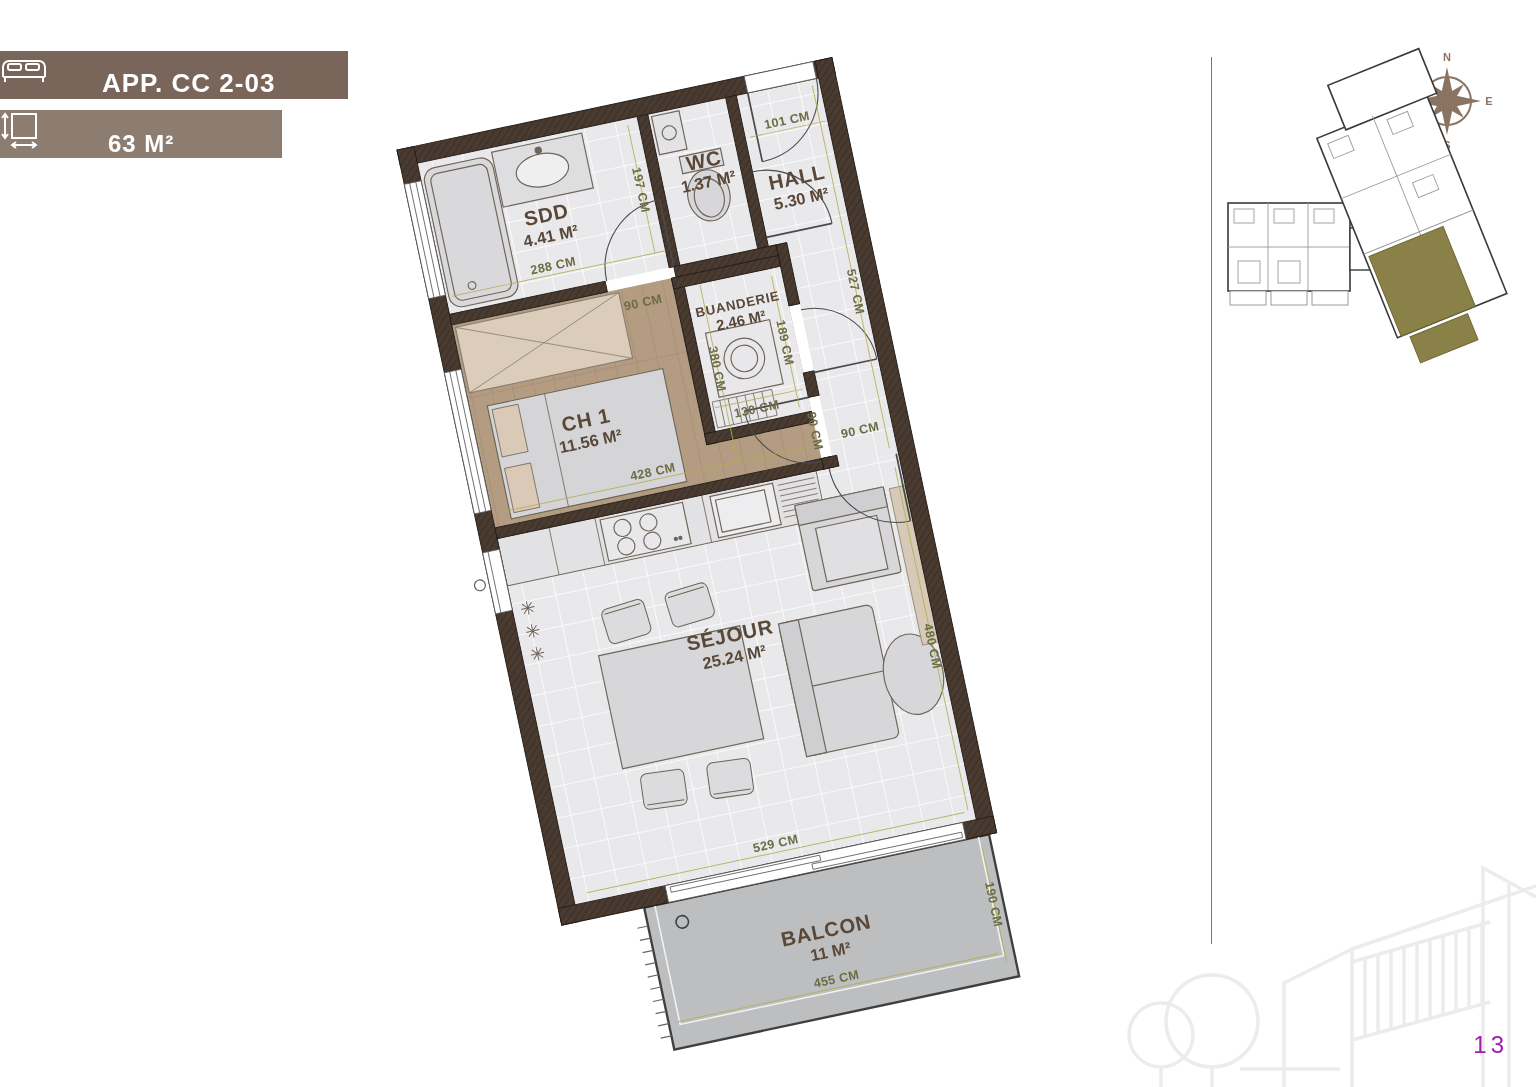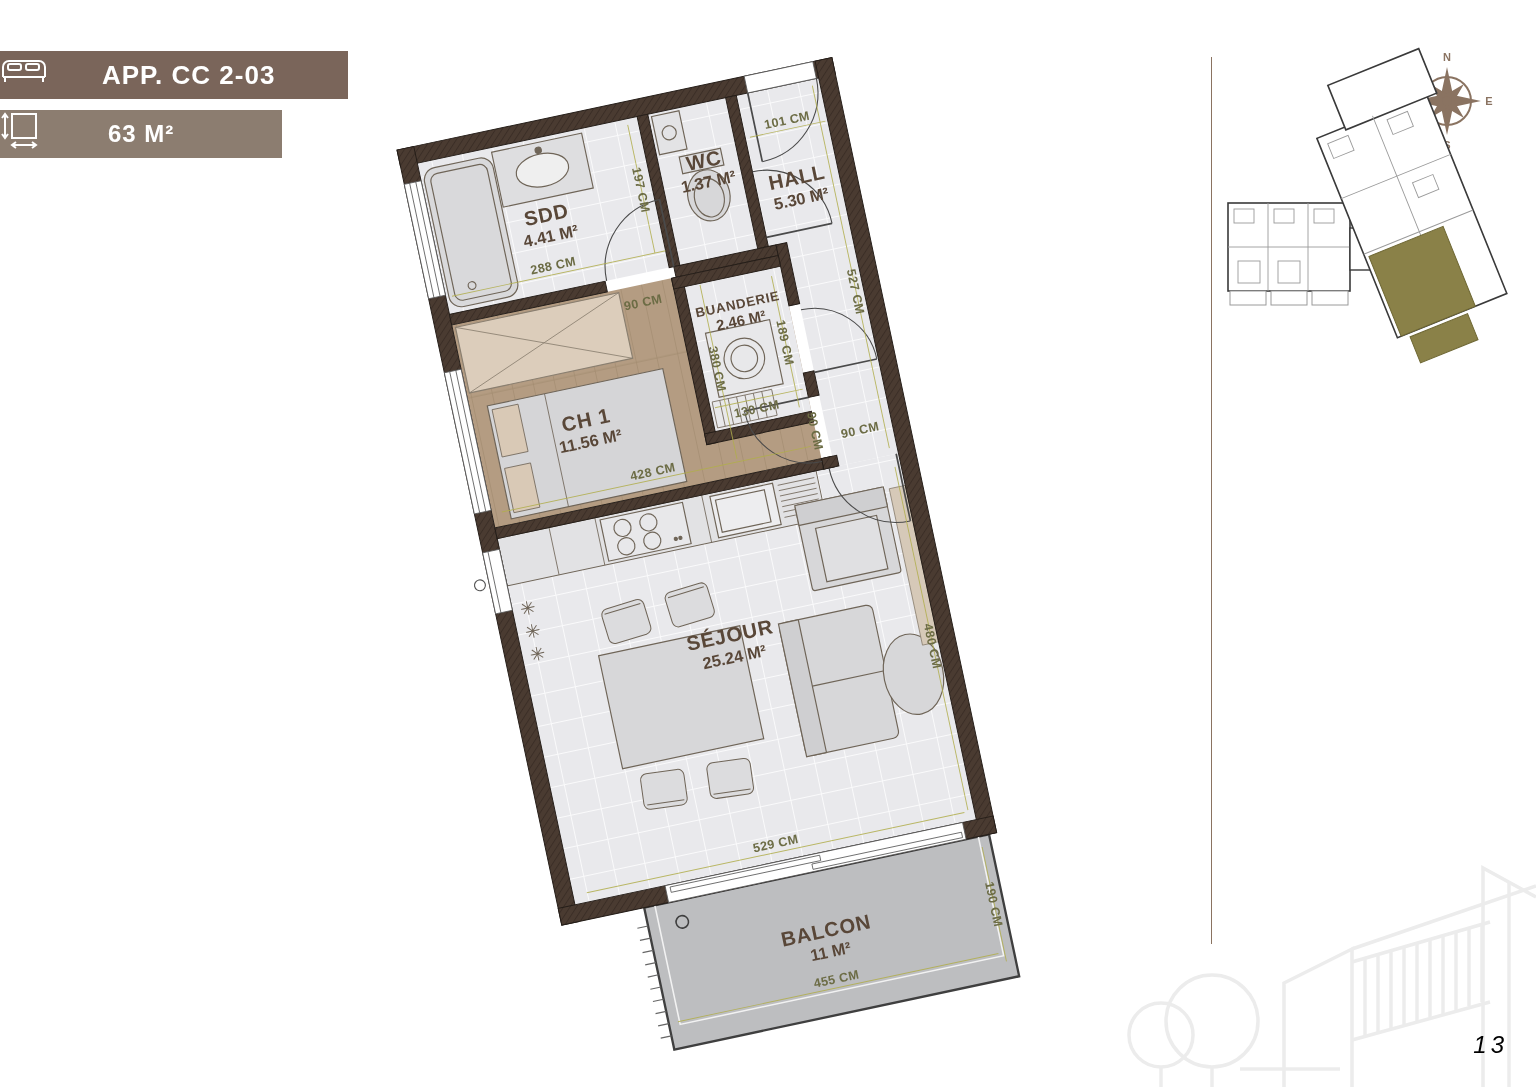--- a/index.html
+++ b/index.html
@@ -2,31 +2,31 @@
 <html><head>
 <meta charset="utf-8">
 <style>
   html,body{margin:0;padding:0;}
   body{
     width:1536px;height:1087px;position:relative;overflow:hidden;
     background:#ffffff;
     font-family:"Liberation Sans", sans-serif;
   }
   .badge{
-    position:absolute;left:0;display:flex;align-items:center;
+    position:absolute;left:0;display:flex;align-items:flex-end;
     color:#ffffff;font-weight:bold;letter-spacing:1px;
   }
   .badge-app{top:51px;width:348px;height:48px;background:#7a655a;font-size:26px;}
   .badge-area{top:110px;width:282px;height:48px;background:#8c7d70;font-size:24px;}
   .badge .icon{flex:0 0 auto;display:flex;align-items:center;}
   .badge-app .icon{margin-left:88px;margin-right:14px;}
   .badge-area .icon{margin-left:96px;margin-right:12px;}
   .page-num{
     position:absolute;right:28px;bottom:28px;
-    font-size:24px;color:#000000;letter-spacing:4px;font-style:italic;
+    font-size:24px;color:#a21caf;letter-spacing:4px;
   }
   svg{position:absolute;top:0;left:0;}
   text{font-family:"Liberation Sans", sans-serif;}
   .room-name{font-weight:bold;fill:#594738;letter-spacing:1px;}
   .room-area{font-weight:bold;fill:#594738;}
   .dim{font-weight:bold;fill:#6c6c45;letter-spacing:0.5px;}
   .compass-letter{font-weight:bold;fill:#8a7361;}
 </style>
 </head>
 <body>

